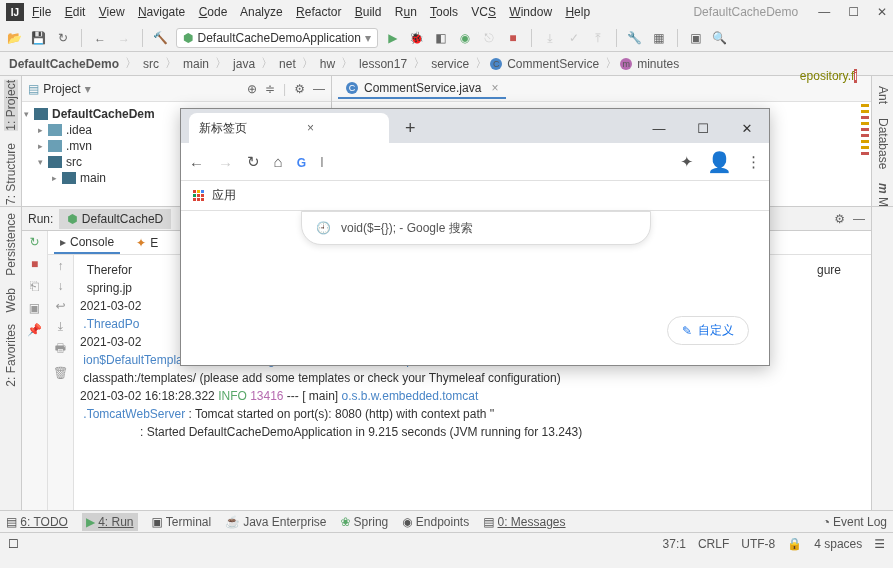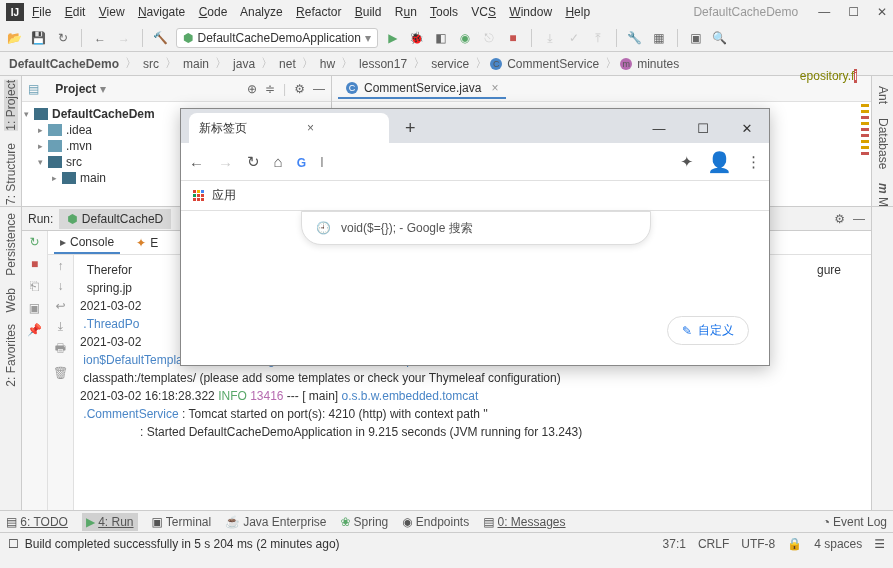--- a/index.html
+++ b/index.html
@@ -21,21 +21,21 @@
 .crumb .arr{color:#aaa;}
 .cicon{width:12px;height:12px;border-radius:50%;display:inline-flex;align-items:center;justify-content:center;font-size:9px;color:#fff;margin-right:2px;}
 .cicon.c{background:#4a86c7;}
 .cicon.m{background:#b66bb0;}
 .midrow{display:flex;height:130px;}
 .leftgutter{width:22px;background:#f2f2f2;border-right:1px solid #ccc;display:flex;flex-direction:column;align-items:center;padding-top:4px;gap:12px;}
 .vtab{writing-mode:vertical-rl;transform:rotate(180deg);font-size:11px;color:#555;display:flex;align-items:center;gap:3px;cursor:default;}
 .vtab.active{background:#d8d8d8;}
 .projpanel{width:310px;background:#fff;display:flex;flex-direction:column;border-right:1px solid #ccc;}
 .projhdr{height:26px;display:flex;align-items:center;padding:0 6px;border-bottom:1px solid #e0e0e0;background:#f7f7f7;}
-.projhdr .title{font-weight:bold;margin-left:16px;}
+.projhdr .title{font-weight:normal;margin-left:4px;}
 .projhdr .tools{margin-left:auto;display:flex;gap:8px;color:#666;}
 .tree{padding:4px 2px;font-size:12px;}
 .node{display:flex;align-items:center;padding:1px 0;white-space:nowrap;}
 .indent1{padding-left:14px;}.indent2{padding-left:28px;}
 .tri{width:10px;color:#888;font-size:9px;}
 .fold{width:14px;height:12px;background:#6a9fb5;margin-right:4px;}
 .fold.dark{background:#3d6e85;}
 .editor{flex:1;background:#fff;display:flex;flex-direction:column;}
 .edtabs{height:26px;display:flex;align-items:center;border-bottom:1px solid #e0e0e0;padding:0 6px;background:#f7f7f7;}
 .edtab{display:flex;align-items:center;padding:2px 8px;gap:4px;border-bottom:2px solid #4a86c7;}
@@ -315,21 +315,21 @@
           </div>
           <div class="log">
             <div>&nbsp;&nbsp;<span>Therefor</span><span style="float:right;margin-right:24px">gure</span></div>
             <div>&nbsp;&nbsp;<span>spring.jp</span></div>
             <div><span>2021-03-02</span></div>
             <div>&nbsp;<span class="link">.ThreadPo</span></div>
             <div><span>2021-03-02</span></div>
             <div>&nbsp;<span class="link">ion$DefaultTemplateResolverConfiguration : Cannot find template location:</span></div>
             <div>&nbsp;<span>classpath:/templates/ (please add some templates or check your Thymeleaf configuration)</span></div>
             <div><span>2021-03-02 16:18:28.322  </span><span class="inf">INFO</span><span class="num"> 13416</span><span> --- [           main] </span><span class="link">o.s.b.w.embedded.tomcat</span></div>
-            <div>&nbsp;<span class="link">.CommentService</span><span>  : Tomcat started on port(s): 4210 (http) with context path ''</span></div>
+            <div>&nbsp;<span class="link">.TomcatWebServer</span><span>  : Tomcat started on port(s): 8080 (http) with context path ''</span></div>
             <div>&nbsp;&nbsp;&nbsp;&nbsp;&nbsp;&nbsp;&nbsp;&nbsp;&nbsp;&nbsp;&nbsp;&nbsp;&nbsp;&nbsp;&nbsp;&nbsp;&nbsp;&nbsp;<span>: Started DefaultCacheDemoApplication in 9.215 seconds (JVM running for 13.243)</span></div>
           </div>
         </div>
       </div>
     </div>
   </div>
   <div style="width:22px;background:#f2f2f2;border-left:1px solid #ccc"></div>
 </div>
 
 <div class="bottombar">
@@ -344,21 +344,20 @@
       <span class="green">❀</span> 
       <span>Spring</span>
     </div>
   <div class="item">◉ <span>Endpoints</span></div>
   <div class="item">▤ <u>0: Messages</u></div>
   <div class="item" style="margin-left:auto">◔ <span>Event Log</span></div>
 </div>
 
 <div class="status">
   <span>☐</span>
-  <span style="margin-left:6px">Build completed successfully in 5 s 204 ms (2 minutes ago)</span>
   <div class="right">
     <span>37:1</span>
     <span>CRLF</span>
     <span>UTF-8</span>
     <span>🔒</span>
     <span>4 spaces</span>
     <span>☰</span>
   </div>
 </div>
 

